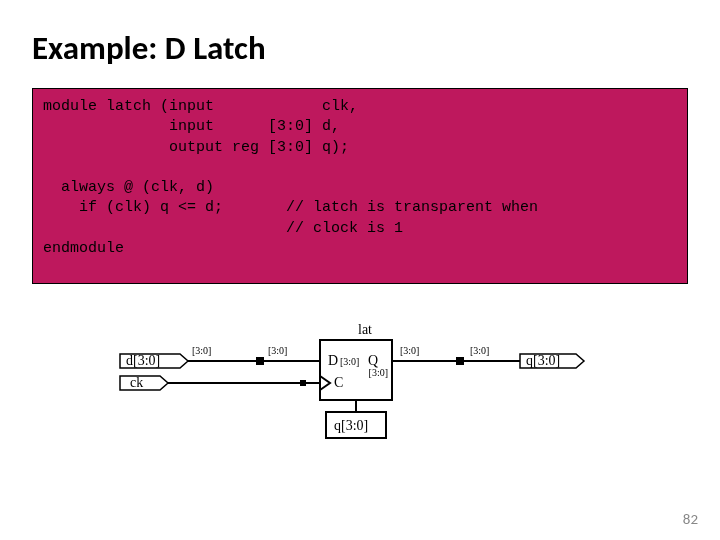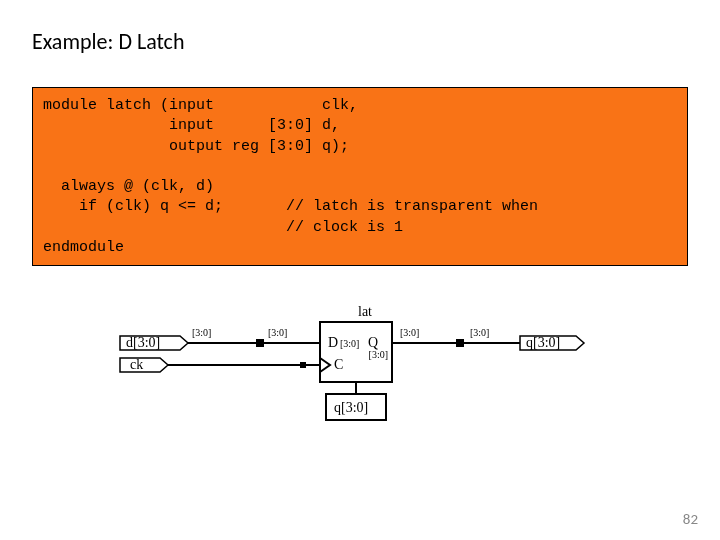--- a/index.html
+++ b/index.html
@@ -5,29 +5,29 @@
   * { box-sizing: border-box; margin: 0; padding: 0; }
   body {
     width: 720px;
     height: 540px;
     background: #fff;
     font-family: Calibri, Arial, sans-serif;
     position: relative;
     padding: 28px 32px;
   }
   .title {
-    font-size: 22px;
-    font-weight: normal;
+    font-size: 33px;
+    font-weight: bold;
     color: #000;
-    margin-bottom: 32px;
+    margin-bottom: 20px;
   }
   .codebox {
     border: 1px solid #000;
-    background: #f97316;
-    padding: 8px 10px 7px 10px;
+    background: #be185d;
+    padding: 8px 10px 24px 10px;
     font-family: Consolas, "Courier New", monospace;
     font-size: 15px;
     line-height: 1.35;
     white-space: pre;
     color: #000;
   }
   .diagram {
     margin-top: 30px;
     display: flex;
     justify-content: center;

